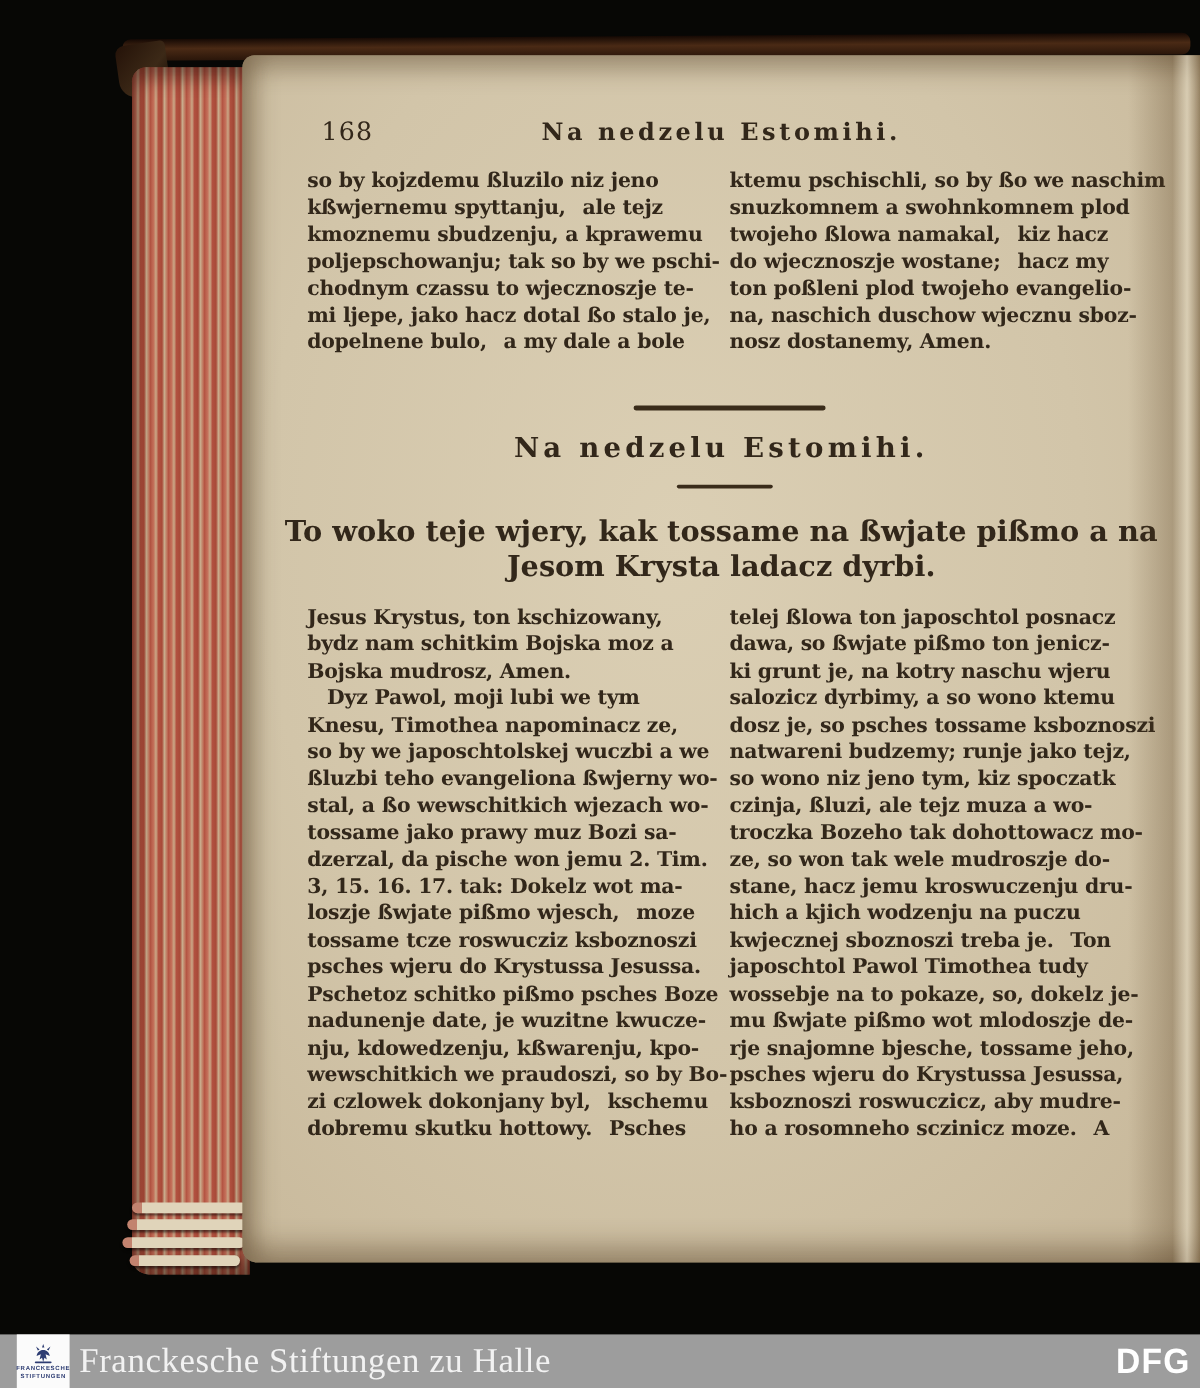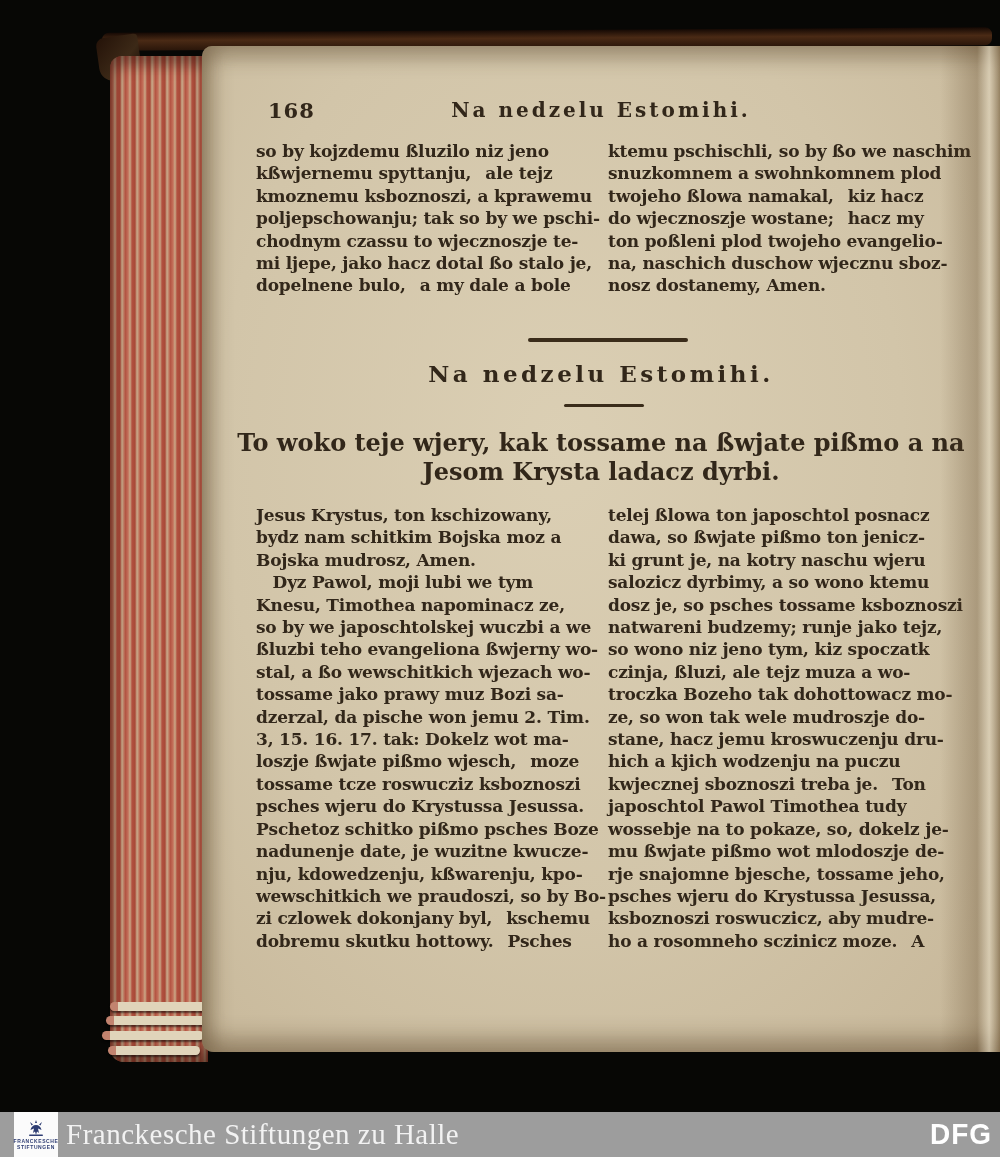--- a/index.html
+++ b/index.html
@@ -29,21 +29,21 @@
   .page{position:absolute;left:202px;top:46px;width:798px;height:1006px;
         background:radial-gradient(ellipse at 45% 40%, #dbcfb4 0%, #d2c5a9 55%, #c6b698 100%);
         border-radius:10px 0 0 12px;
         box-shadow:inset 0 14px 18px rgba(70,45,20,.28), inset 0 -16px 20px rgba(70,45,20,.3),
                    inset 14px 0 18px rgba(70,45,20,.22);}
   .page::after{content:"";position:absolute;top:0;right:0;width:60px;height:100%;
         background:linear-gradient(to right, rgba(0,0,0,0) 0%, rgba(88,64,34,.30) 62%,
                    rgba(235,226,203,.55) 82%, rgba(120,95,60,.35) 100%);}
 
   .ink{color:#32271a;}
-  .page-number{position:absolute;left:66px;top:52px;font-size:21px;font-weight:bold;letter-spacing:1px;text-align:center;}
+  .page-number{position:absolute;left:66px;top:52px;font-size:21px;font-weight:normal;letter-spacing:1px;text-align:center;}
   .running-title{position:absolute;left:0;top:52px;width:100%;text-align:center;
         font-size:20px;font-weight:bold;letter-spacing:3px;}
 
   .col{position:absolute;width:356px;font-size:17px;font-weight:bold;line-height:22.4px;letter-spacing:-.2px;}
   .tline{white-space:pre;}
   .intro-left{left:54px;top:94px;}
   .intro-right{left:406px;top:94px;}
 
   .rule{position:absolute;background:#3a2c1a;border-radius:2px;}
   .rule-long{left:326px;top:292px;width:160px;height:4px;}
@@ -86,21 +86,21 @@
     <div class="leaf"></div>
   </div>
 
   <div class="page ink">
     <span class="page-number">168</span>
     <div class="running-title">Na nedzelu Estomihi.</div>
 
     <div class="col intro-left">
         <div class="tline">so by kojzdemu ßluzilo niz jeno</div>
         <div class="tline">kßwjernemu spyttanju,  ale tejz</div>
-        <div class="tline">kmoznemu ksboznoszi, a kprawemu</div>
+        <div class="tline">kmoznemu sbudzenju, a kprawemu</div>
         <div class="tline">poljepschowanju; tak so by we pschi-</div>
         <div class="tline">chodnym czassu to wjecznoszje te-</div>
         <div class="tline">mi ljepe, jako hacz dotal ßo stalo je,</div>
         <div class="tline">dopelnene bulo,  a my dale a bole</div>
       </div>
     <div class="col intro-right">
         <div class="tline">ktemu pschischli, so by ßo we naschim</div>
         <div class="tline">snuzkomnem a swohnkomnem plod</div>
         <div class="tline">twojeho ßlowa namakal,  kiz hacz</div>
         <div class="tline">do wjecznoszje wostane;  hacz my</div>

